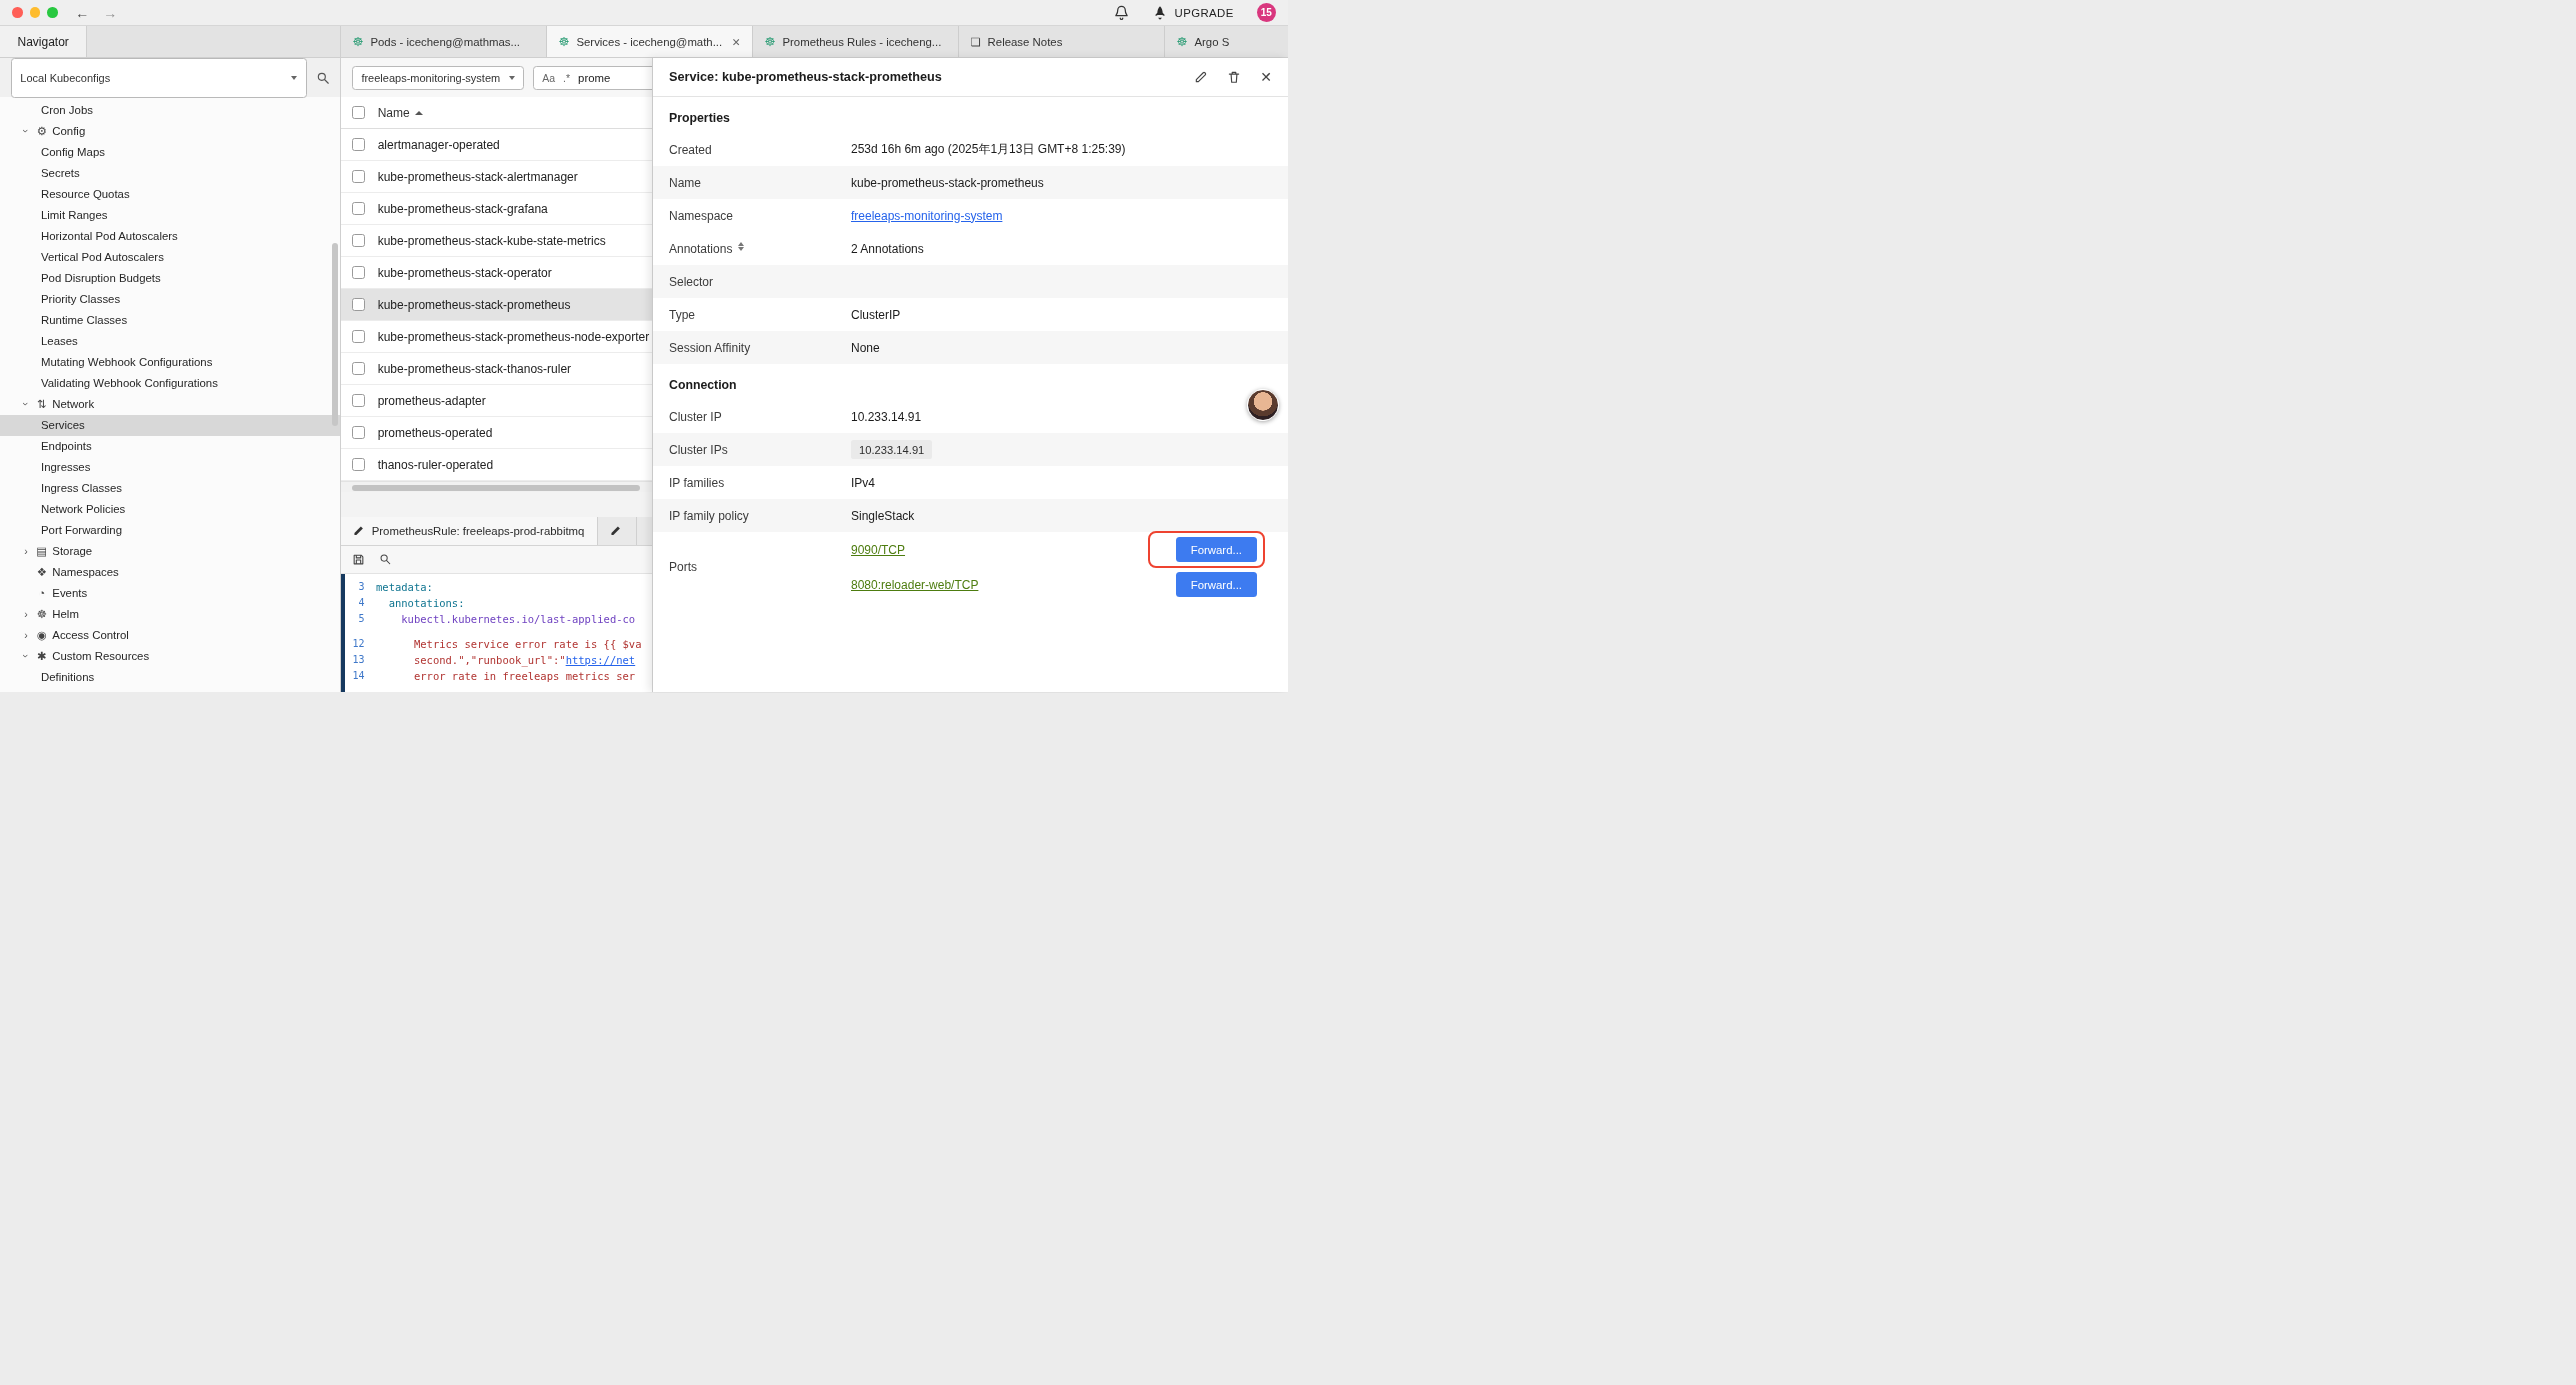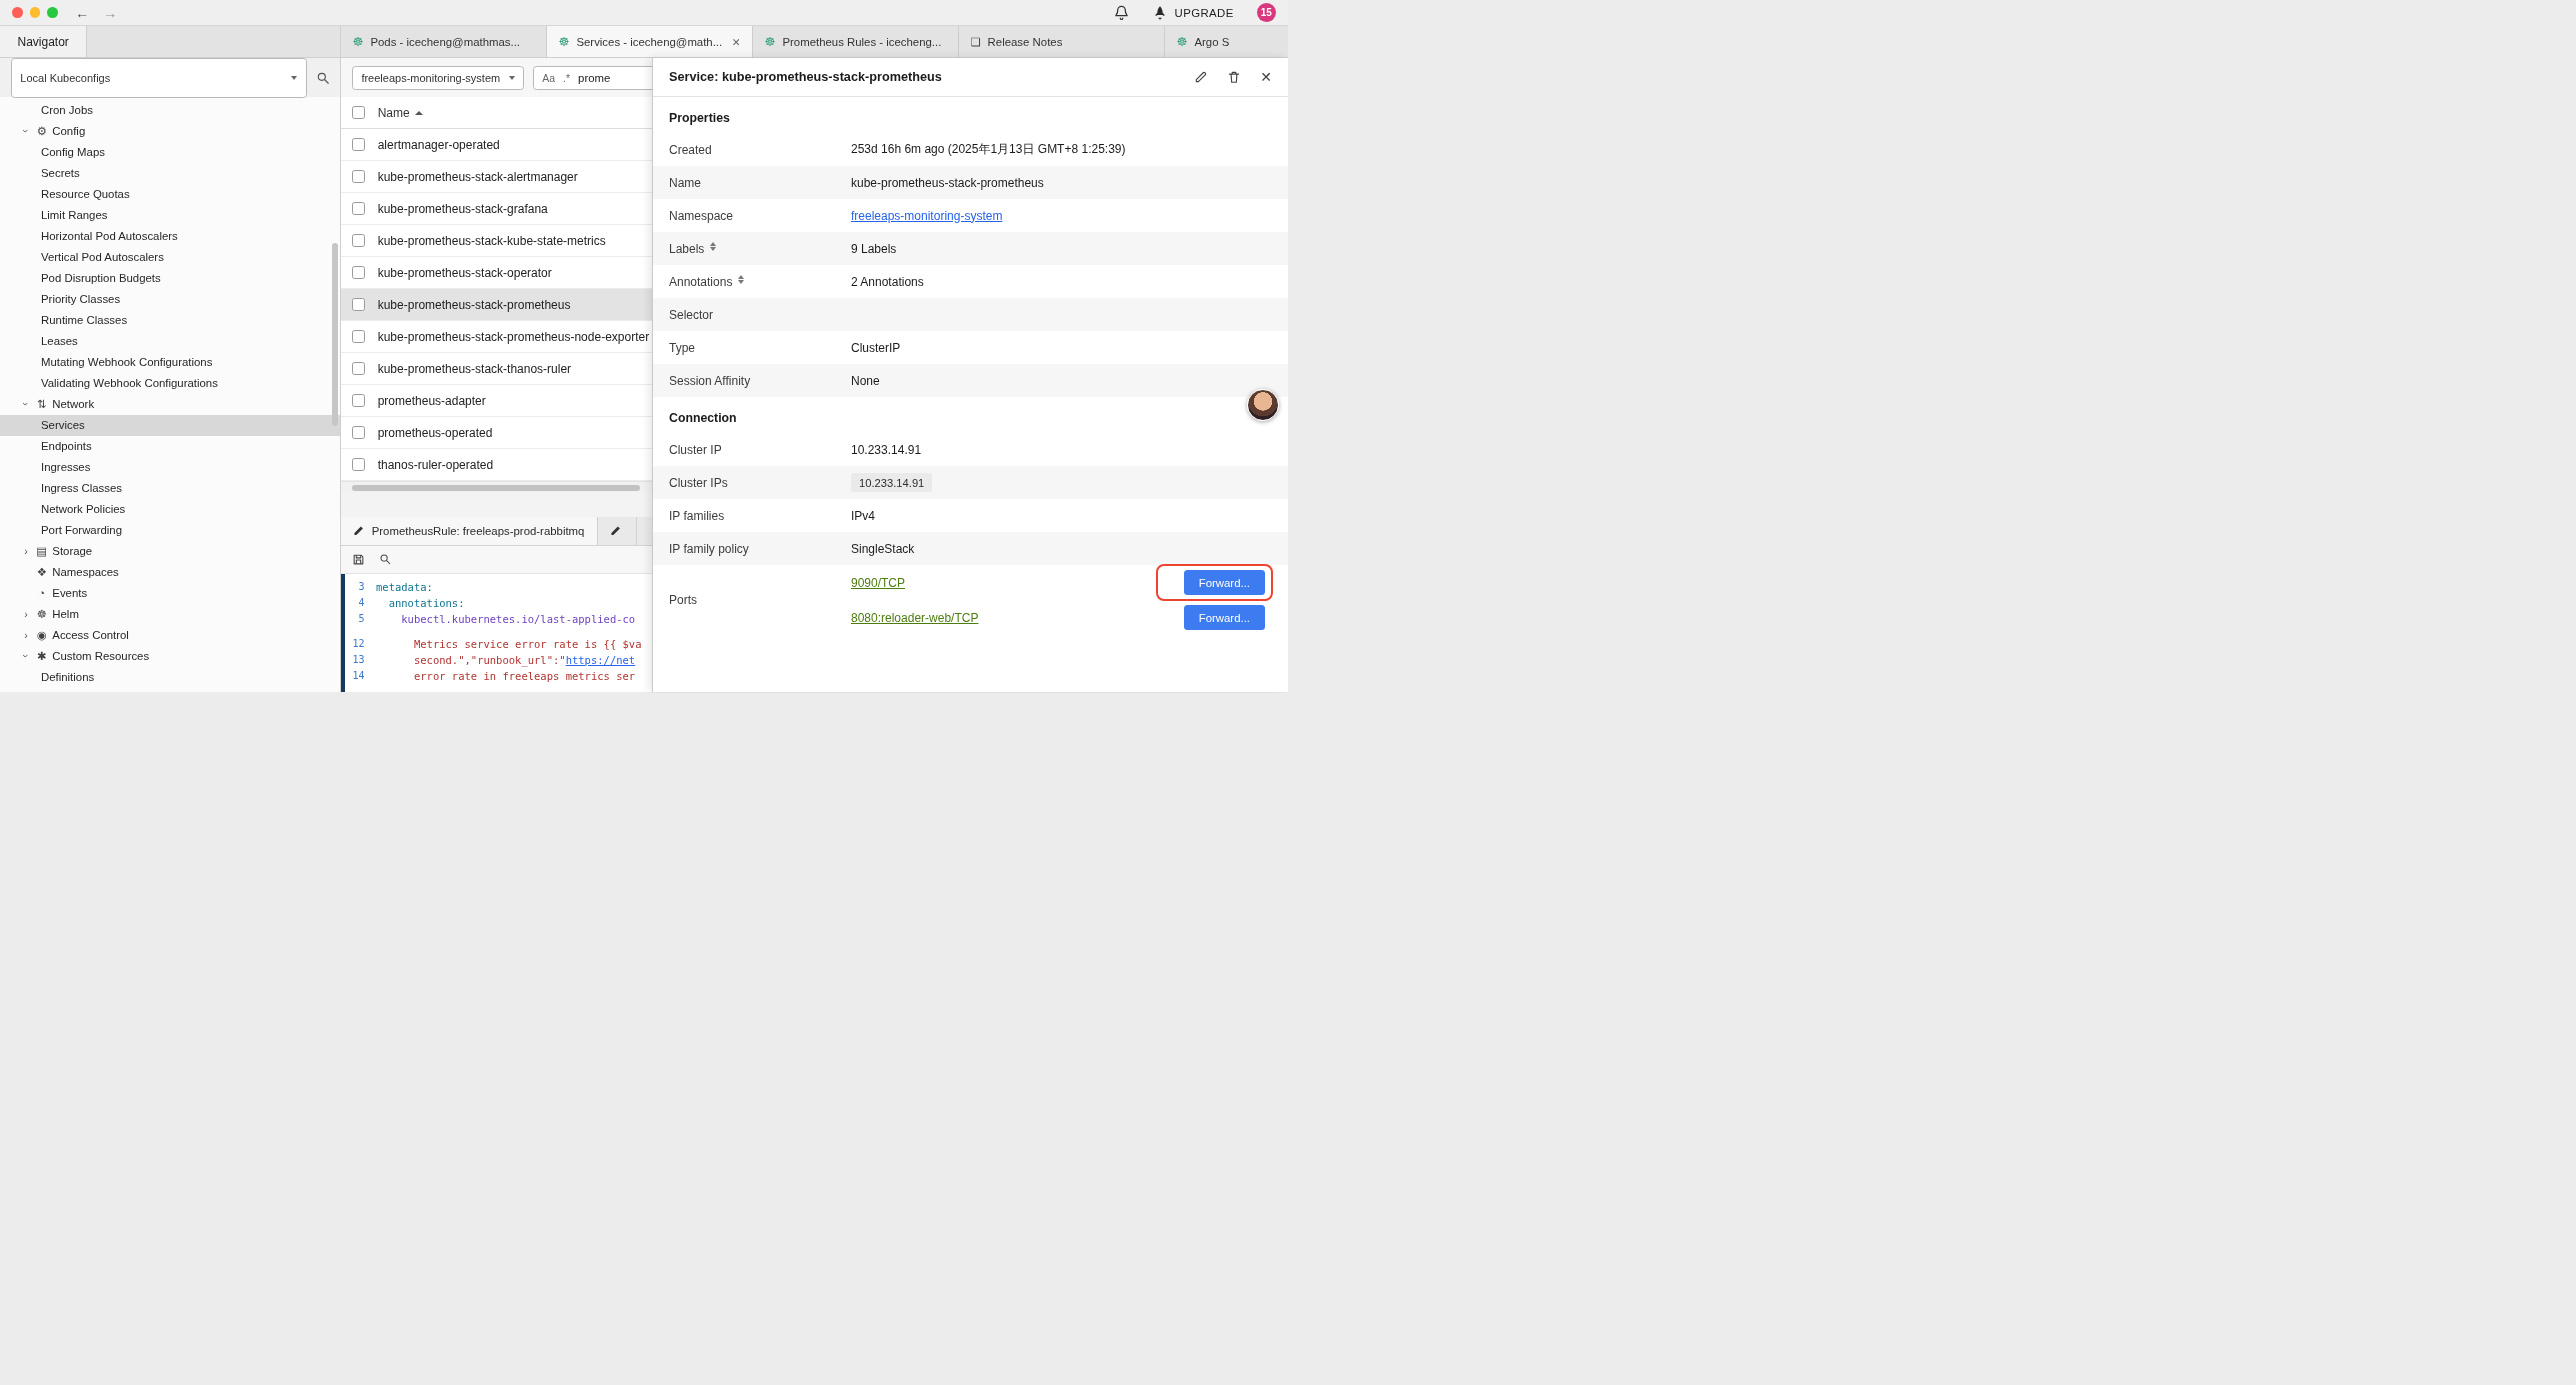--- a/index.html
+++ b/index.html
@@ -101,21 +101,21 @@
   .kv-link{color:#2563eb;text-decoration:underline;cursor:pointer}
   .updown{display:inline-flex;flex-direction:column;margin-left:6.1px}
   .tri-up{width:0;height:0;border-left:3.1px solid transparent;border-right:3.1px solid transparent;border-bottom:4px solid #777;margin-bottom:1.8px}
   .tri-down{width:0;height:0;border-left:3.1px solid transparent;border-right:3.1px solid transparent;border-top:4px solid #777}
   .badge-col{display:flex;flex-direction:column;align-items:flex-start;gap:6.1px;padding:7px 0}
   .chip{background:#eaeaea;padding:3.5px 8px;border-radius:2.6px;font-size:11.2px;color:#2d2d2d;white-space:nowrap}
   .ports-col{flex:1;display:flex;flex-direction:column}
   .port-line{height:35px;display:flex;align-items:center}
   .port-link{color:#4d7c0f;text-decoration:underline;font-size:12px;cursor:pointer}
   .port-spacer{flex:1}
-  .btn-wrap{position:relative;display:inline-flex;margin-right:7px}
+  .btn-wrap{position:relative;display:inline-flex;margin-right:15px}
   .fwd-btn{background:#3d7bf0;color:#fff;border:none;border-radius:3.5px;padding:6.1px 15px;font-size:11.4px;font-family:inherit;cursor:pointer}
   .annotation-box{position:absolute;inset:-6.1px -8px -6.1px -28px;border:2.6px solid #ee4330;border-radius:8px;pointer-events:none}
   .avatar{position:absolute;top:292px;right:8.8px;width:32px;height:32px;border-radius:50%;border:1.8px solid #fff;box-shadow:0 0.9px 4.4px rgba(0,0,0,.35);background:radial-gradient(circle at 50% 38%, #e8b693 0 38%, #5a3b2e 39% 62%, #2e2023 63% 100%);cursor:pointer}
 
   svg{display:block}
 </style>
 </head>
 <body>
 
 <div class="winbar">
@@ -468,30 +468,20 @@
                 <span>Name</span>
               </span>
               <span class="kv-val">kube-prometheus-stack-prometheus</span>
             </div>
             <div class="kv-row">
               <span class="kv-key">
                 <span>Namespace</span>
               </span>
               <span class="kv-val kv-link">freeleaps-monitoring-system</span>
             </div>
-            <div class="kv-row alt">
-              <span class="kv-key">
-                <span>Labels</span>
-                <span class="updown">
-                  <span class="tri-up"></span>
-                  <span class="tri-down"></span>
-                </span>
-              </span>
-              <span class="kv-val">9 Labels</span>
-            </div>
             <div class="kv-row">
               <span class="kv-key">
                 <span>Annotations</span>
                 <span class="updown">
                   <span class="tri-up"></span>
                   <span class="tri-down"></span>
                 </span>
               </span>
               <span class="kv-val">2 Annotations</span>
             </div>

